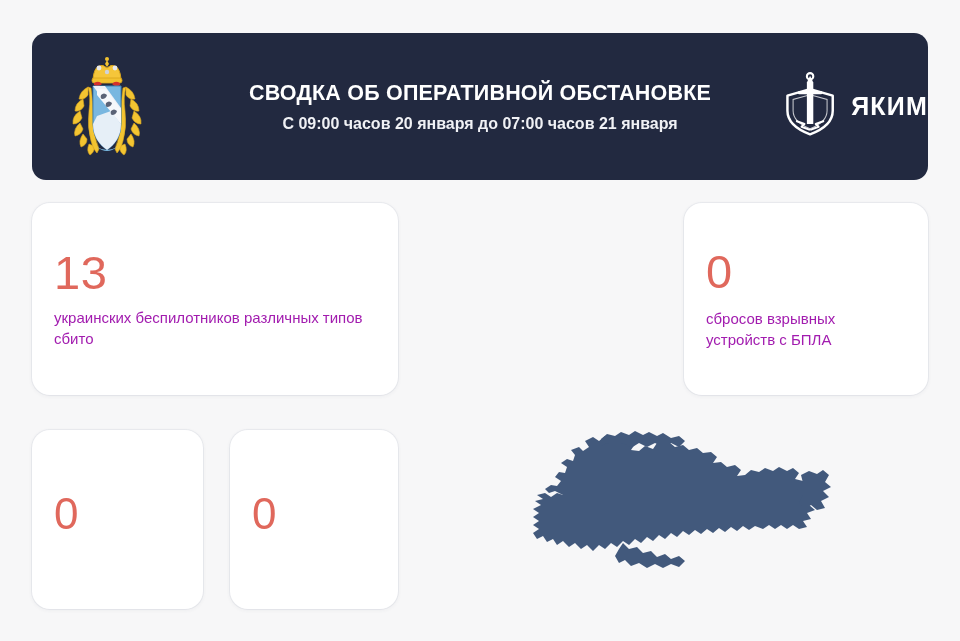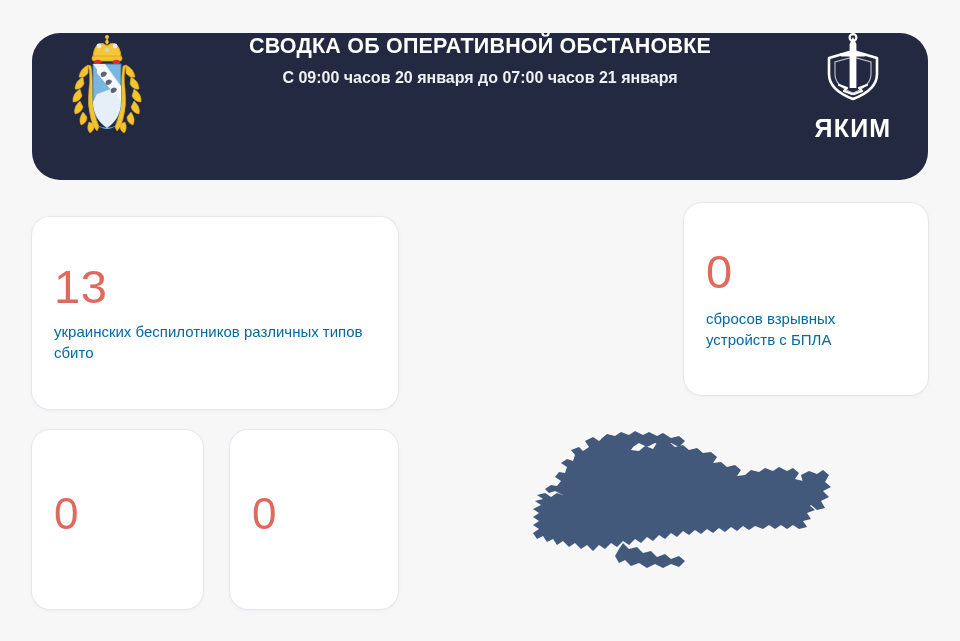--- a/index.html
+++ b/index.html
@@ -22,23 +22,23 @@
   }
 
   
   .header {
     position: absolute;
     left: 32px;
     top: 33px;
     width: 896px;
     height: 147px;
     background: #222940;
-    border-radius: 28px;
-    display: flex;
-    align-items: flex-start;
+    border-radius: 14px;
+    display: flex;
+    align-items: center;
     box-sizing: border-box;
   }
 
   .header-crest {
     width: 150px;
     display: flex;
     align-items: center;
     justify-content: center;
     flex: 0 0 150px;
   }
@@ -65,21 +65,20 @@
     font-weight: bold;
     line-height: 1.2;
     margin: 0;
     white-space: nowrap;
   }
 
   .header-logo {
     width: 150px;
     flex: 0 0 150px;
     display: flex;
-    flex-direction: column;
     align-items: center;
     justify-content: center;
     gap: 9px;
   }
   .header-logo svg { display: block; }
   .logo-wordmark {
     color: #ffffff;
     font-size: 25px;
     font-weight: bold;
     letter-spacing: 1.2px;
@@ -100,27 +99,27 @@
   }
   .card-value {
     color: #e0685c;
     font-size: 47px;
     font-weight: normal;
     line-height: 1;
     margin-bottom: 13px;
     letter-spacing: 0.5px;
   }
   .card-label {
-    color: #0369a1;
+    color: #a21caf;
     font-size: 15px;
     line-height: 1.42;
     max-width: 330px;
   }
 
-  #card-drones   { left: 32px;  top: 217px; width: 366px; height: 192px; }
+  #card-drones   { left: 32px;  top: 203px; width: 366px; height: 192px; }
   #card-drones .card-value { margin-bottom: 11px; }
   #card-artillery{ left: 425px; top: 203px; width: 232px; height: 192px; }
   #card-drops    { left: 684px; top: 203px; width: 244px; height: 192px; }
   #card-killed   { left: 32px;  top: 430px; width: 171px; height: 179px; }
   #card-injured  { left: 230px; top: 430px; width: 168px; height: 179px; }
 
   #card-killed .card-value,
   #card-injured .card-value { font-size: 44px; margin-bottom: 12px; }
 
   

